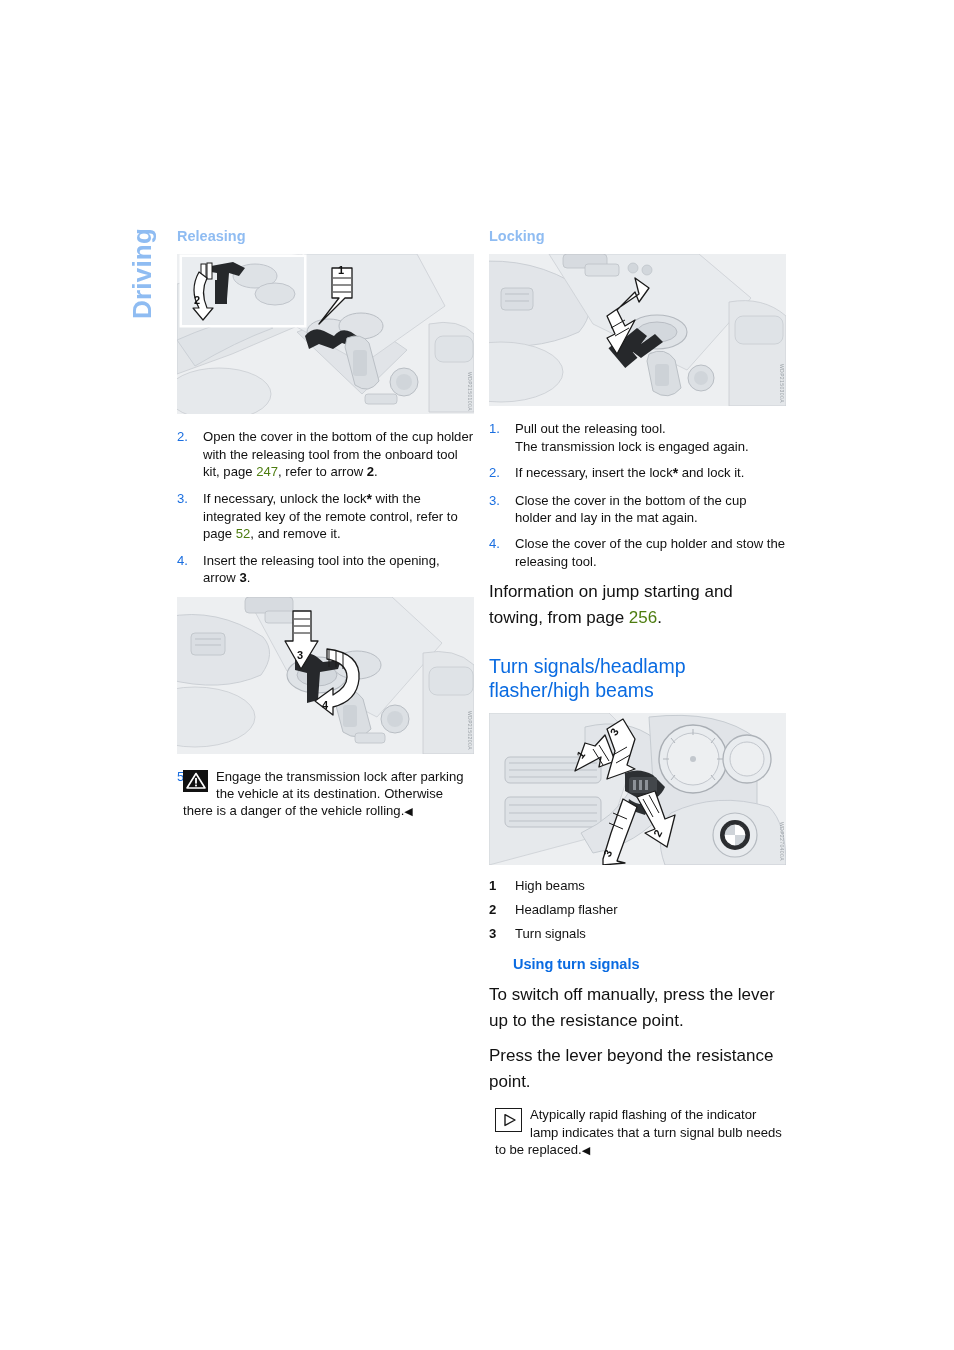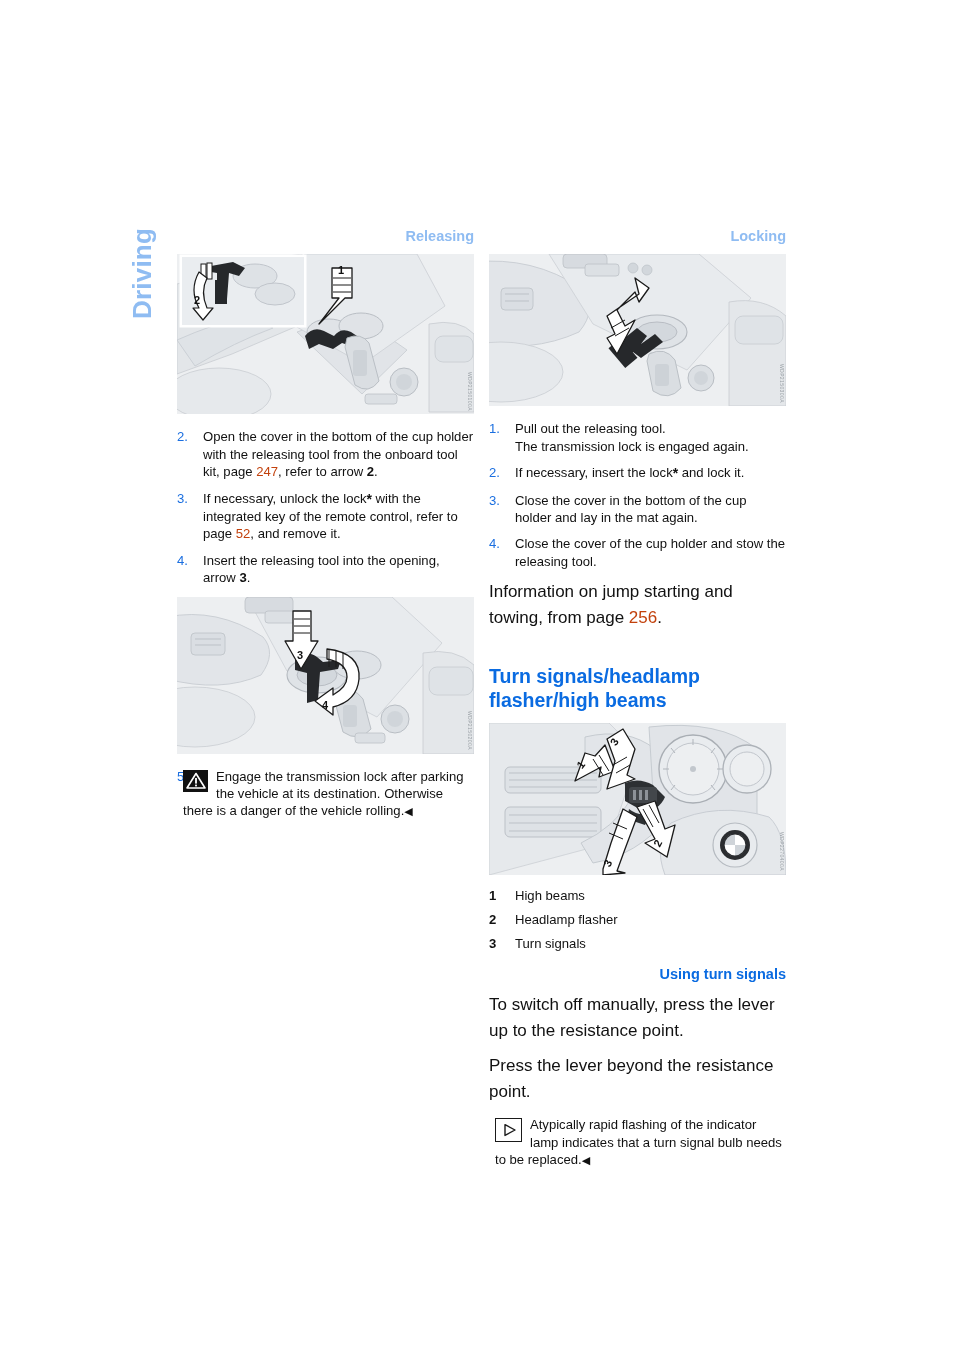--- a/index.html
+++ b/index.html
@@ -32,27 +32,26 @@
   
   .col{position:absolute;top:228px;width:297px;}
   .col-left{left:177px;}
   .col-right{left:489px;}
 
   h3.sub{
     font-size:14.5px;font-weight:bold;
     color:#8FBCF2;
     margin:0 0 9px 0;
     line-height:1.2;
-    text-align:right;
   }
   h3.sub.strong{color:#0A6BE1;margin-left:24px;}
   h2.major{
-    font-size:19.5px;font-weight:bold;
+    font-size:19.5px;font-weight:normal;
     color:#0A6BE1;
-    margin:34px 0 10px 0;
+    margin:24px 0 10px 0;
     line-height:1.22;
   }
 
   
   ol.steps{margin:0;padding:0;list-style:none;}
   ol.steps li{
     position:relative;
     padding-left:26px;
     margin-bottom:9px;
     font-size:13.1px;
@@ -64,21 +63,21 @@
     color:#1B6FE0;
     font-size:13.1px;
     font-weight:normal;
   }
   p.body{
     margin:0 0 9px 0;
     font-size:17px;
     line-height:26px;
     color:#111111;
   }
-  a.pref{color:#c2410c;text-decoration:none;}
+  a.pref{color:#4d7c0f;text-decoration:none;}
   b{font-weight:bold;}
   .star{font-weight:bold;font-size:14px;vertical-align:-1px;}
 
   
   ul.legend{margin:0 0 4px 0;padding:0;list-style:none;}
   ul.legend li{
     position:relative;padding-left:26px;margin-bottom:7px;
     font-size:13.1px;line-height:17px;color:#111111;
   }
   ul.legend li .kn{position:absolute;left:0;top:0;font-weight:bold;color:#111;}

